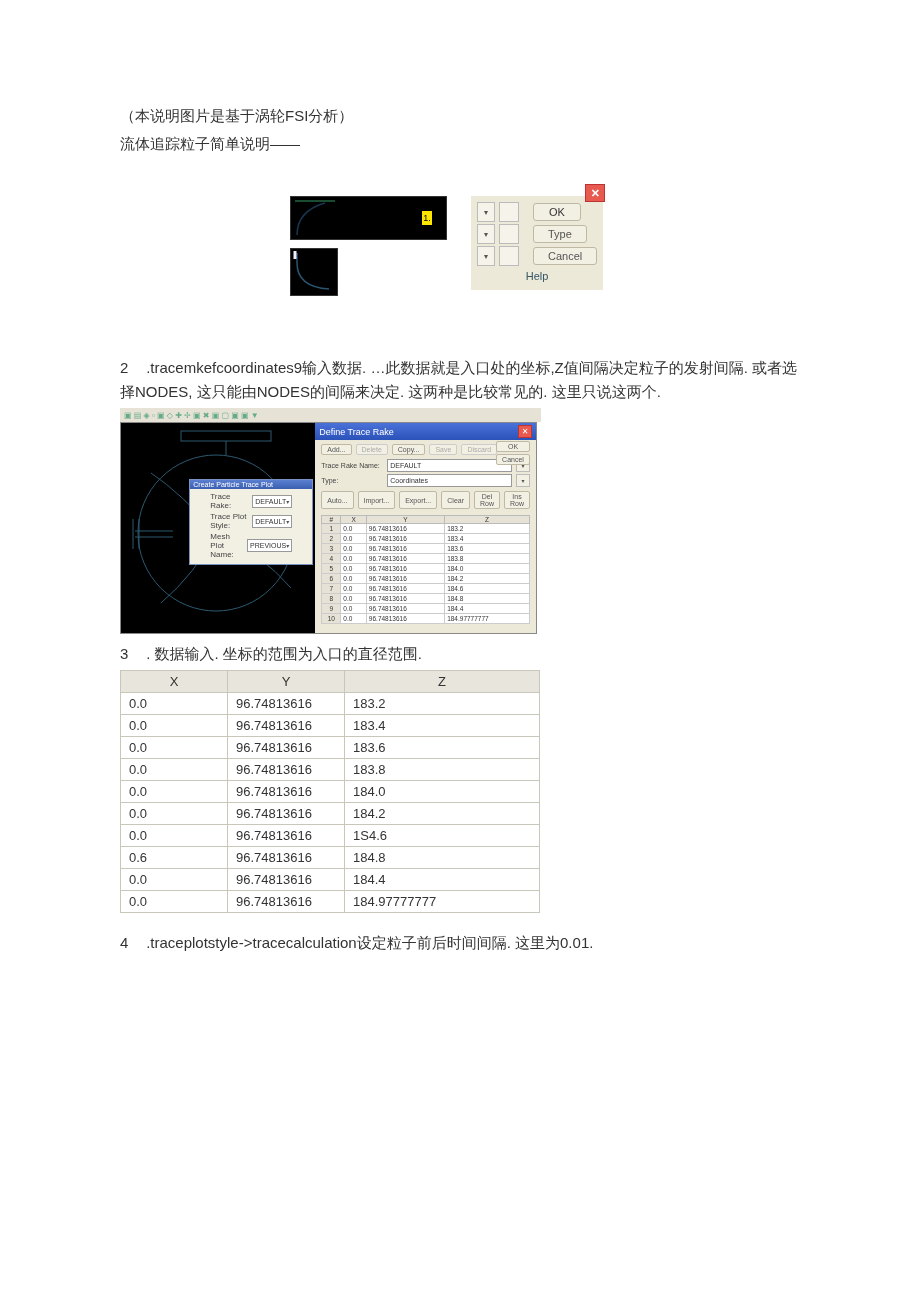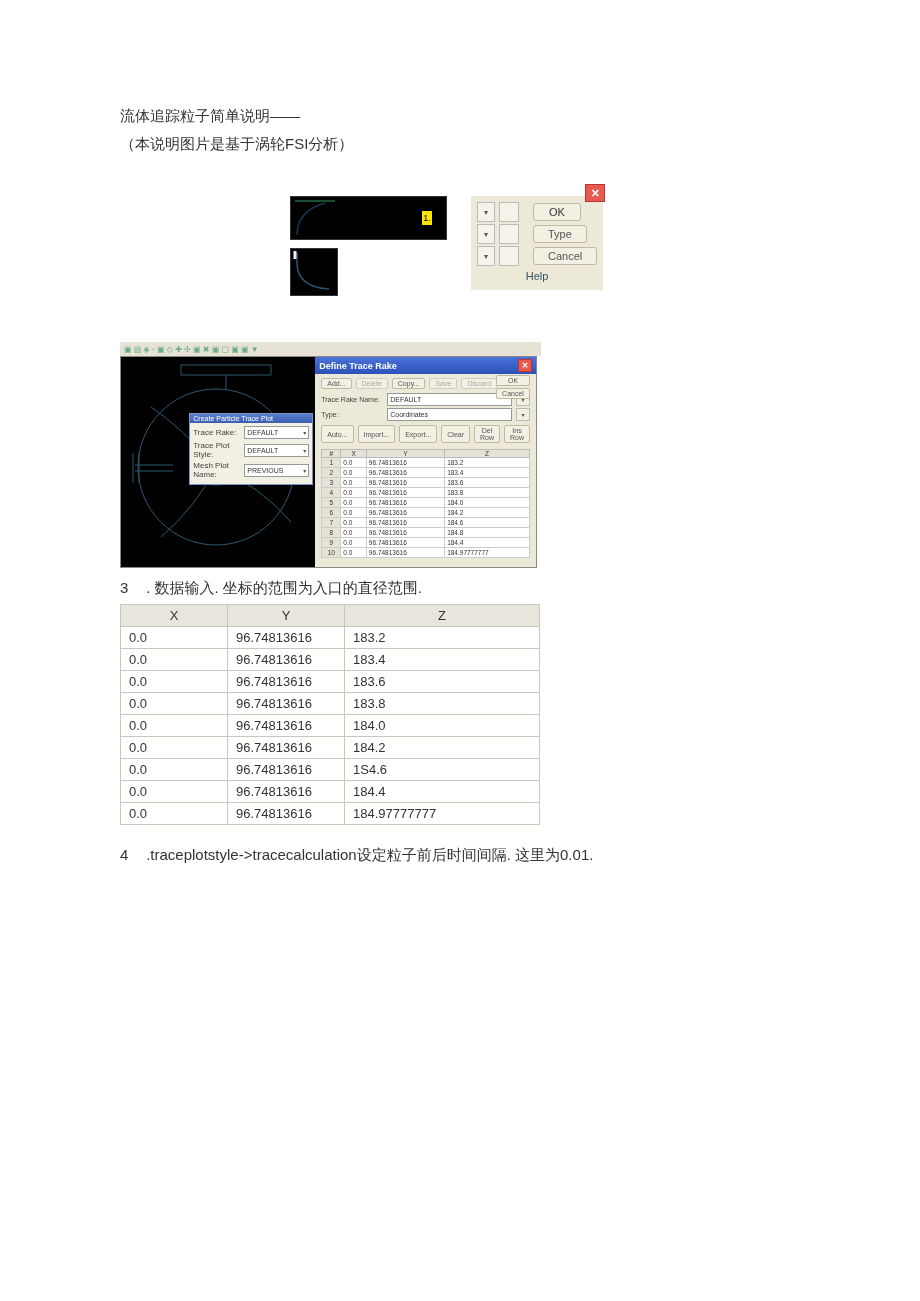--- a/index.html
+++ b/index.html
@@ -157,21 +157,21 @@
     background: linear-gradient(#5a7fd0,#3a5fb0);
     color: #fff;
     font-size: 7px;
     padding: 1px 3px;
     margin: -3px -3px 3px -3px;
   }
   .panel-row {
     display: flex;
     align-items: center;
     gap: 3px;
-    margin: 2px 0;
+    margin: 2px 17px;
   }
   .panel-row label { width: 48px; color:#444; }
   .panel-row .sel {
     flex: 1;
     background: #fff;
     border: 1px solid #999;
     padding: 0 2px;
     font-size: 7px;
     color: #333;
     height: 11px;
@@ -181,21 +181,21 @@
 
   .fig2-right {
     flex: 1;
     background: #ece9d8;
     position: relative;
   }
   .dlg-title {
     background: linear-gradient(#4a72d8,#2a52b8);
     color: #fff;
     font-size: 9px;
-    font-weight: bold;
+    font-weight: normal;
     padding: 2px 4px;
     display: flex;
     justify-content: space-between;
     align-items: center;
   }
   .dlg-title .x {
     width: 12px; height: 11px;
     background: #e85a4f;
     color: #fff;
     font-size: 8px;
@@ -294,22 +294,22 @@
   .num-lead {
     display: inline-block;
     width: 22px;
   }
 </style>
 </head>
 <body>
 
 <div class="page">
 
+  <p class="para indent">（本说明图片是基于涡轮FSI分析）</p>
   <p class="para indent">流体追踪粒子简单说明——</p>
-  <p class="para indent">（本说明图片是基于涡轮FSI分析）</p>
 
   <div class="fig1">
     <div class="fig1-left">
       <div class="black-box top">
         <svg width="40" height="38" viewBox="0 0 40 38">
           <path d="M2 36 Q2 12 30 4" stroke="#1a3550" stroke-width="1.5" fill="none"></path>
           <line x1="0" y1="2" x2="40" y2="2" stroke="#5fa" stroke-width="0.6"></line>
         </svg>
         <div class="yellow-mark">1.</div>
       </div>
@@ -339,20 +339,24 @@
         <div class="mini-swatch"></div>
         <div style="width:6px"></div>
         <button class="btn">Cancel</button>
       </div>
       <div class="fig1-row" style="justify-content:center;">
         <span class="btn help">Help</span>
       </div>
     </div>
   </div>
 
+  <p class="para">
+    <span class="num-lead">2</span>
+    <span>.tracemkefcoordinates9输入数据. …此数据就是入口处的坐标,Z值间隔决定粒子的发射间隔. 或者选择NODES, 这只能由NODES的间隔来决定. 这两种是比较常见的. 这里只说这两个.</span>
+  </p>
 
   <div class="fig2-wrap">
     <div class="fig2-toolbar">▣ ▤ ◈  ▫ ▣ ◇ ✚ ✢ ▣ ✖ ▣ ▢  ▣ ▣ ▼</div>
     <div class="fig2">
       <div class="fig2-left">
         <svg width="200" height="210" viewBox="0 0 200 210">
           <circle cx="95" cy="110" r="78" stroke="#2d5a70" stroke-width="1" fill="none"></circle>
           <circle cx="95" cy="110" r="18" stroke="#2d5a70" stroke-width="1" fill="none"></circle>
           <path d="M95 110 Q60 70 30 50" stroke="#2d5a70" stroke-width="1" fill="none"></path>
           <path d="M95 110 Q140 130 170 165" stroke="#2d5a70" stroke-width="1" fill="none"></path>
@@ -538,20 +542,25 @@
           <td>0.0</td>
           <td>96.74813616</td>
           <td>184.2</td>
         </tr>
         <tr>
           <td>0.0</td>
           <td>96.74813616</td>
           <td>1S4.6</td>
         </tr>
         <tr>
+          <td>0.6</td>
+          <td>96.74813616</td>
+          <td>184.8</td>
+        </tr>
+        <tr>
           <td>0.0</td>
           <td>96.74813616</td>
           <td>184.4</td>
         </tr>
         <tr>
           <td>0.0</td>
           <td>96.74813616</td>
           <td>184.97777777</td>
         </tr>
       </tbody>

